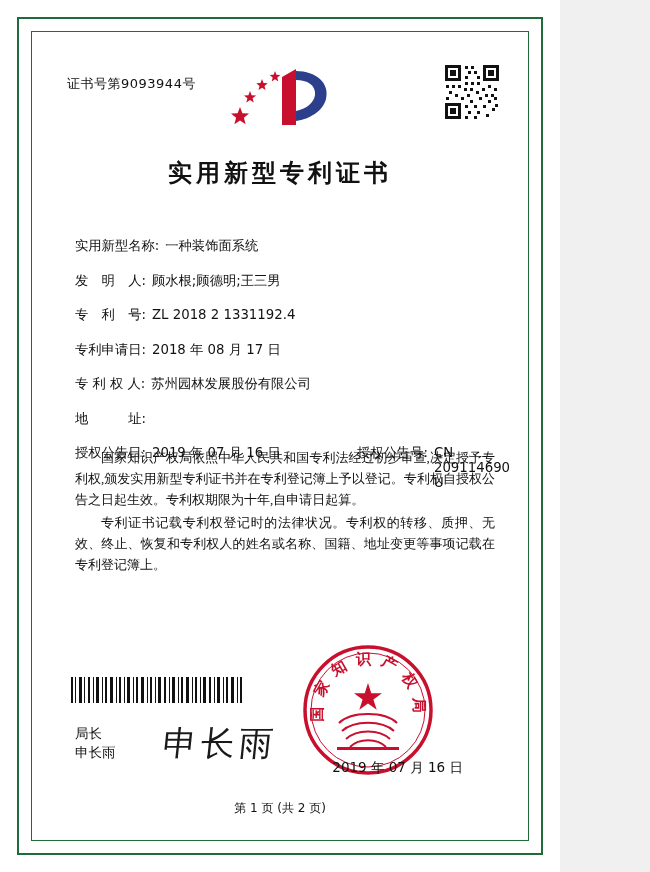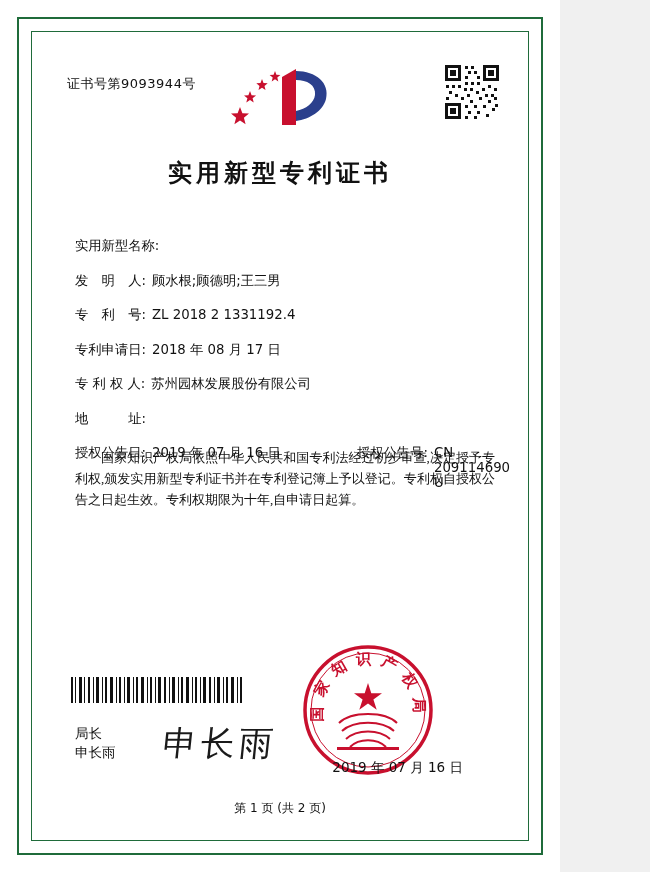--- a/index.html
+++ b/index.html
@@ -275,20 +275,21 @@
           <rect x="52" y="41" width="3" height="3"></rect>
         </g>
       </svg>
     </div>
 
     <div class="title">实用新型专利证书</div>
 
     <div class="fields">
       <div class="field-row">
         <span class="field-label">实用新型名称:</span>
+        <span class="field-value">一种装饰面系统</span>
       </div>
       <div class="field-row">
         <span class="field-label">发　明　人:</span>
         <span class="field-value">顾水根;顾德明;王三男</span>
       </div>
       <div class="field-row">
         <span class="field-label">专　利　号:</span>
         <span class="field-value">ZL 2018 2 1331192.4</span>
       </div>
       <div class="field-row">
@@ -305,20 +306,21 @@
       <div class="field-row dual">
         <span class="field-label">授权公告日:</span>
         <span class="field-value">2019 年 07 月 16 日</span>
         <span class="field-label2">授权公告号:</span>
         <span class="field-value2">CN 209114690 U</span>
       </div>
     </div>
 
     <div class="body-text">
       <p>国家知识产权局依照中华人民共和国专利法经过初步审查,决定授予专利权,颁发实用新型专利证书并在专利登记簿上予以登记。专利权自授权公告之日起生效。专利权期限为十年,自申请日起算。</p>
+      <p>专利证书记载专利权登记时的法律状况。专利权的转移、质押、无效、终止、恢复和专利权人的姓名或名称、国籍、地址变更等事项记载在专利登记簿上。</p>
     </div>
 
     <div class="barcode">
       <svg viewBox="0 0 176 26" width="176" height="26" preserveAspectRatio="none">
         <rect x="0" y="0" width="176" height="26" fill="#ffffff"></rect>
         <g fill="#111">
           <rect x="2" y="0" width="2" height="26"></rect>
             <rect x="6" y="0" width="1" height="26"></rect>
           <rect x="10" y="0" width="3" height="26"></rect>
             <rect x="15" y="0" width="1" height="26"></rect>

